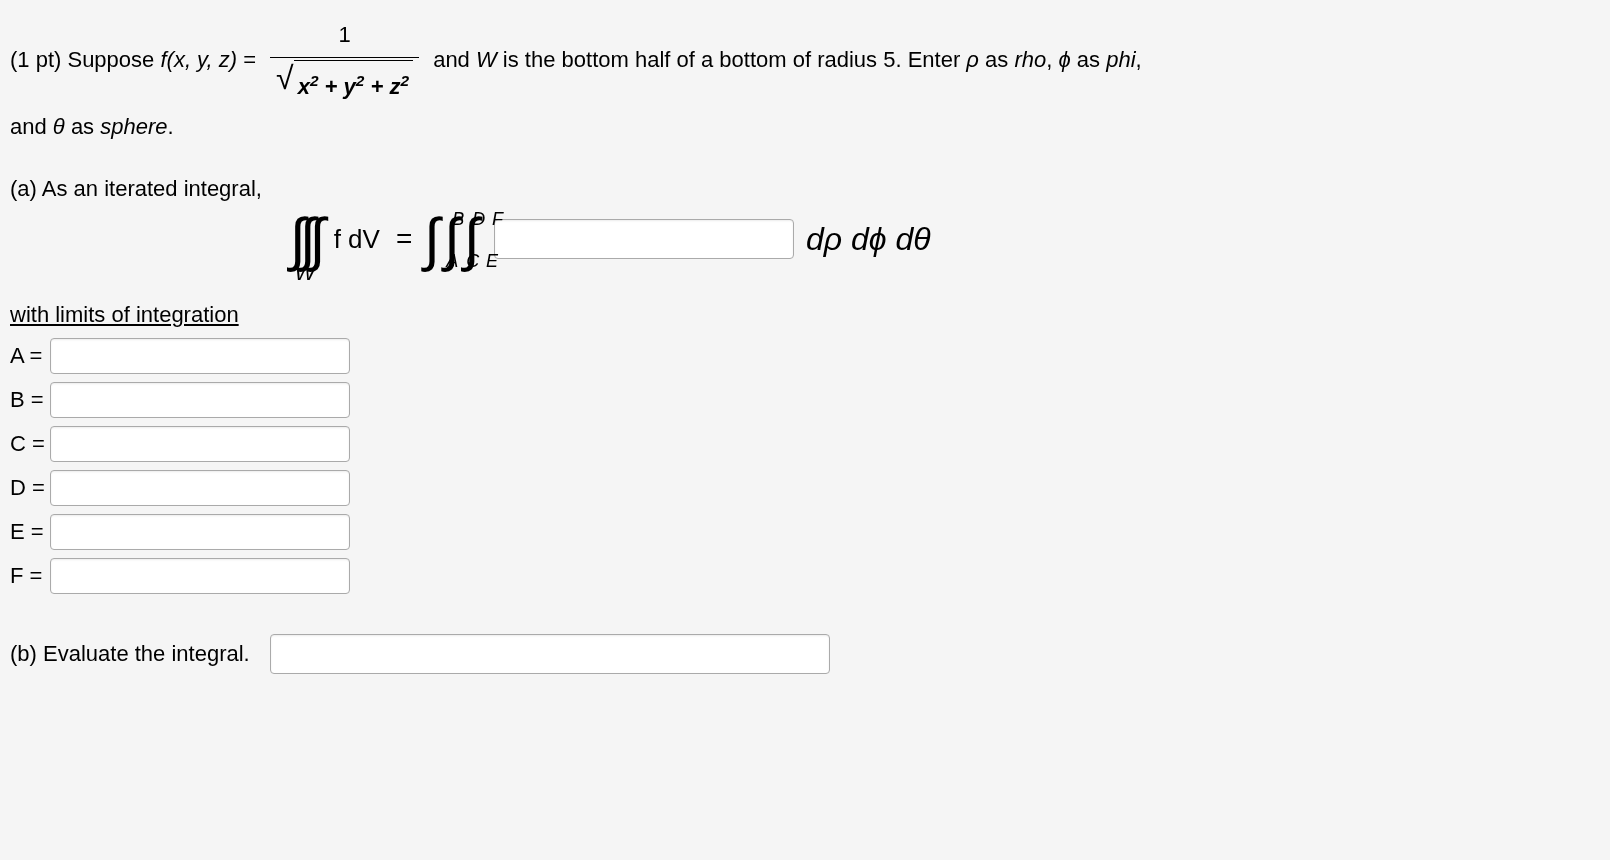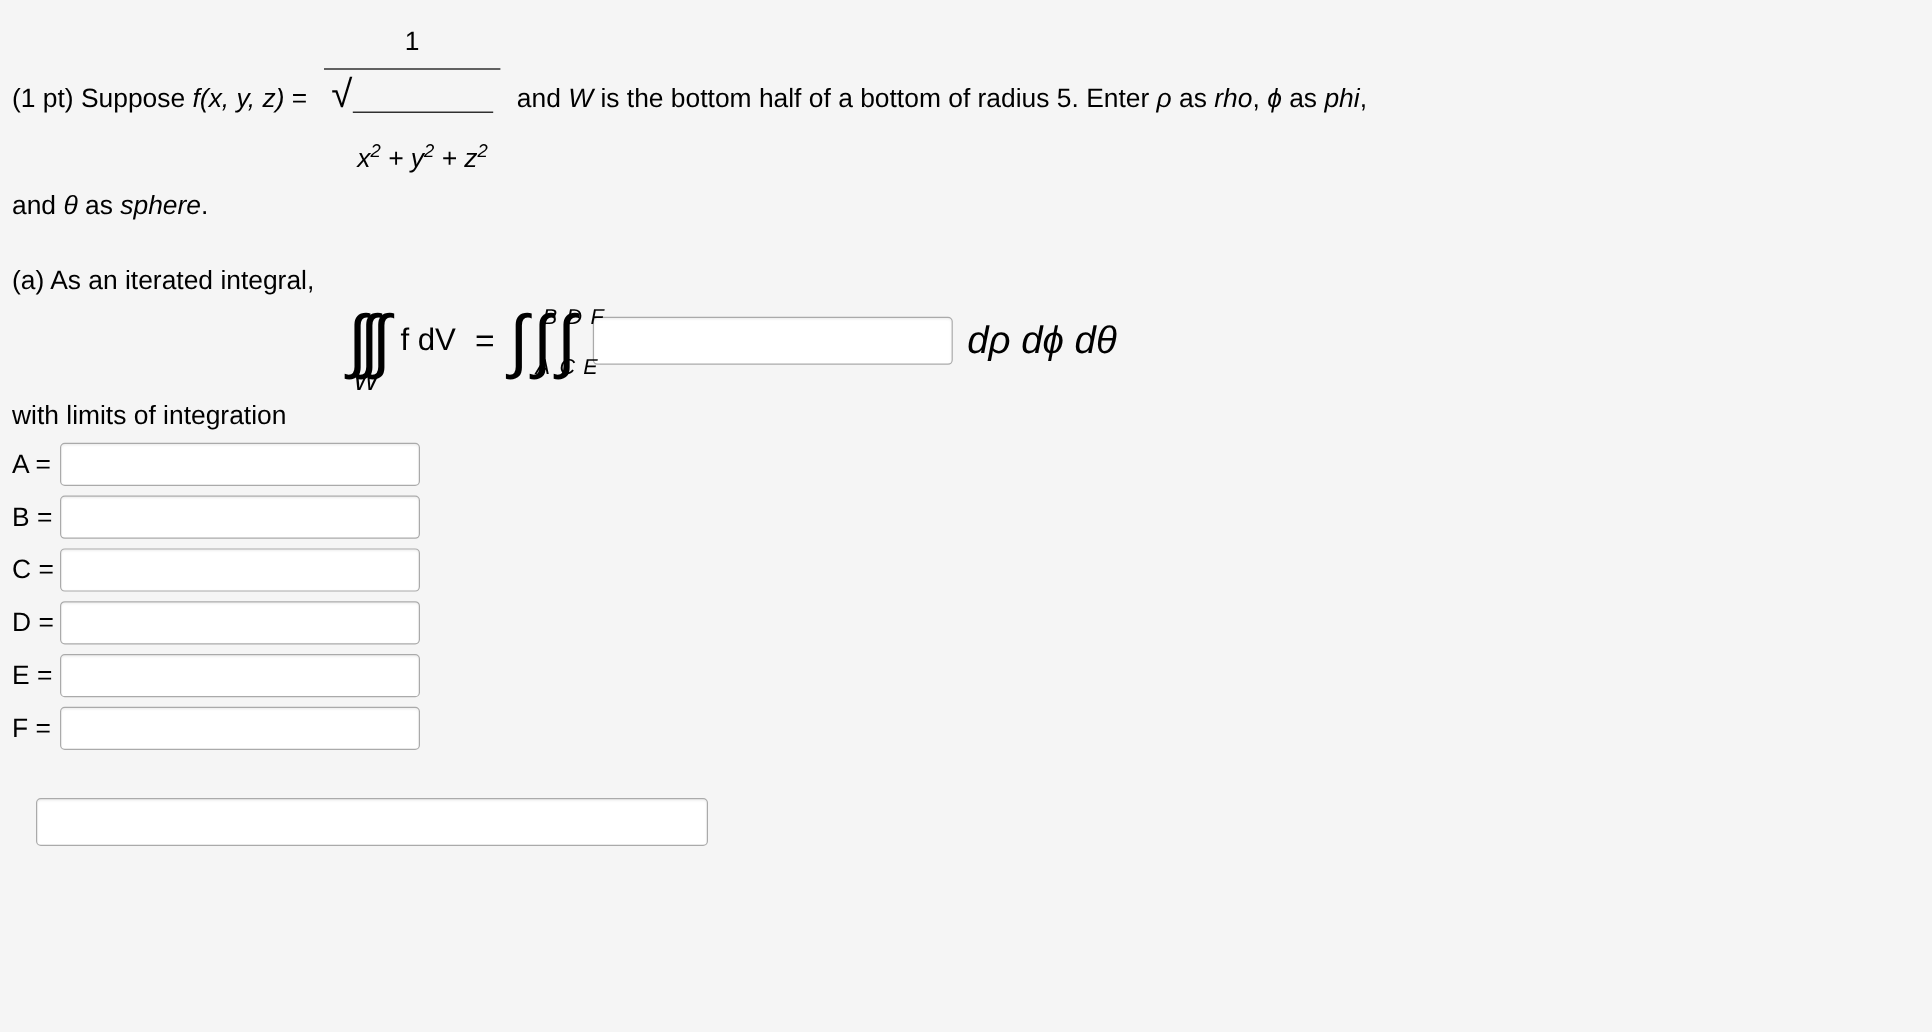--- a/index.html
+++ b/index.html
@@ -14,21 +14,20 @@
       color: #000;
       padding: 15px 10px;
       width: 1610px;
     }
     .problem-text {
       line-height: 1.8;
       margin-bottom: 30px;
     }
     .italic {
       font-style: italic;
-      margin-top: 33px;
     }
     .fraction {
       display: inline-block;
       vertical-align: middle;
       text-align: center;
       margin: 0 8px;
     }
     .frac-num {
       display: block;
       border-bottom: 1.5px solid #000;
@@ -43,21 +42,22 @@
       align-items: flex-start;
     }
     .sqrt-sign {
       font-size: 32px;
       line-height: 1;
       position: relative;
       top: 2px;
     }
     .sqrt-content {
       border-top: 1.5px solid #000;
-      padding: 18px 4px 0 4px;
+      padding: 6px 4px 0 4px;
+      font-weight: bold;
     }
     sup {
       font-size: 0.7em;
     }
     .part-a {
       margin-bottom: 8px;
       margin-top: 20px;
     }
     .integral-row {
       display: flex;
@@ -123,22 +123,23 @@
       padding: 4px 8px;
       background: #fff;
       margin: 0 12px;
       box-shadow: inset 0 1px 2px rgba(0,0,0,0.08);
     }
     .differentials {
       font-style: italic;
       font-size: 32px;
     }
     .limits-text {
-      margin-top: 20px;
+      margin-top: 34px;
       margin-bottom: 10px;
+      text-decoration: underline;
     }
     .limit-row {
       display: flex;
       align-items: center;
       margin-bottom: 8px;
     }
     .limit-label {
       width: 40px;
       font-size: 22px;
     }
@@ -240,14 +241,15 @@
 <div class="limit-row">
   <span class="limit-label">E =</span>
   <input type="text" class="limit-input" style="">
 </div>
 <div class="limit-row">
   <span class="limit-label">F =</span>
   <input type="text" class="limit-input" style="">
 </div>
 
 <div class="part-b">
+  <span>(b) Evaluate the integral.</span>
   <input type="text" class="part-b-input" style="">
 </div>
 
 </body></html>

